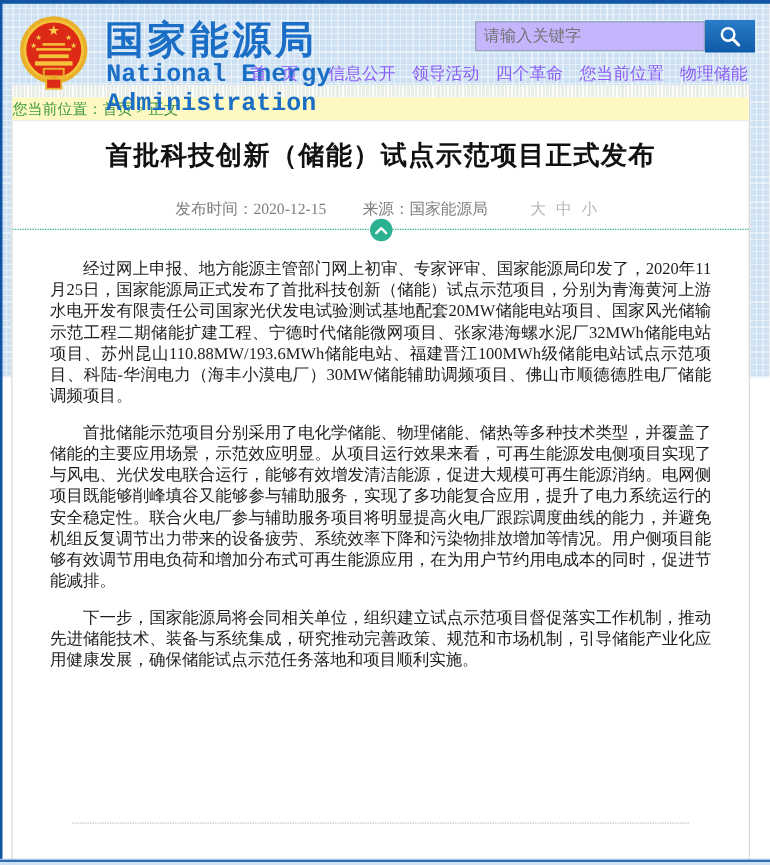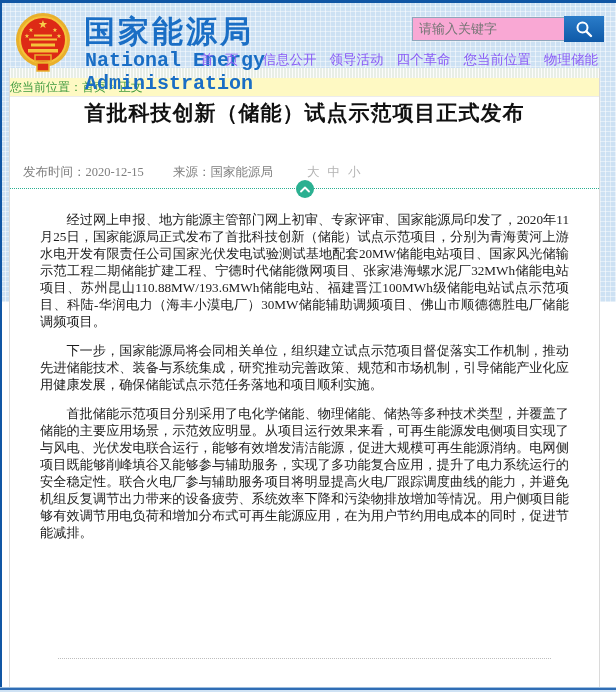--- a/index.html
+++ b/index.html
@@ -19,38 +19,38 @@
       repeating-linear-gradient(90deg, rgba(150,188,224,.25) 0 1px, rgba(255,255,255,0) 1px 10px);}
 
   
   .header{position:absolute;top:3px;left:2px;right:0;height:65px;z-index:3;}
   .logo-link{position:absolute;left:10px;top:6px;width:330px;height:58px;cursor:pointer;}
   .emblem{position:absolute;left:2px;top:2px;}
   .brand-zh{position:absolute;left:72px;top:2px;font-size:31px;font-weight:bold;letter-spacing:3px;color:#1a6ec5;font-family:"Liberation Sans",sans-serif;}
   .brand-en{position:absolute;left:73px;top:40px;font-size:20px;font-weight:bold;color:#1a6ec5;font-family:Liberation Mono, monospace;}
 
   .search-wrap{position:absolute;left:378px;top:14px;height:26px;z-index:4;}
-  .search-input{position:absolute;left:0;top:0;width:170px;height:22px;border:1px solid #8fa6bb;padding:0 6px;font-size:13px;color:#333;font-family:"Liberation Serif",serif;outline:none;background:#f9a8d4;margin-left:32px;}
+  .search-input{position:absolute;left:0;top:0;width:170px;height:22px;border:1px solid #8fa6bb;padding:0 6px;font-size:13px;color:#333;font-family:"Liberation Serif",serif;outline:none;background:#c4b5fd;}
   .search-btn{position:absolute;left:184px;top:-1px;width:40px;height:26px;border:none;cursor:pointer;background:linear-gradient(#2a7cc9,#0f5aa8);display:flex;align-items:center;justify-content:center;}
 
   .nav{position:absolute;right:18px;top:47px;white-space:nowrap;font-family:"Liberation Serif",serif;}
   .nav .nav-item{font-size:13.5px;font-weight:normal;color:#8b5cf6;margin-left:9px;cursor:pointer;}
   .nav .nav-item.home{margin-right:7px;letter-spacing:4px;}
 
   
   .panel{position:absolute;top:68px;left:9px;width:591px;bottom:0;background:#ffffff;z-index:2;
     border-left:1px solid #dadada;border-right:1px solid #dadada;box-sizing:border-box;}
   .panel-strip{height:10px;background-color:#e8eee6;
     background-image:repeating-linear-gradient(90deg, rgba(255,255,255,.85) 0 1px, rgba(255,255,255,0) 1px 3px);}
   .breadcrumb{height:18px;line-height:18px;font-size:12px;font-weight:normal;color:#3f9a3f;background:#fef9c3;border-bottom:1px solid #ececec;font-family:"Liberation Serif",serif;}
   .breadcrumb .crumb-link{color:#3f9a3f;cursor:pointer;}
   .breadcrumb .sep{padding:0 3px;}
 
-  .article-title{margin:2px 40px 0 40px;text-align:center;font-size:21px;font-weight:bold;color:#111;letter-spacing:1px;font-family:"Liberation Sans",sans-serif;}
-  .meta-row{margin-top:37px;text-align:left;font-size:12.5px;color:#7e7e7e;font-family:"Liberation Serif",serif;}
+  .article-title{margin:13px 40px 0 40px;text-align:center;font-size:21px;font-weight:bold;color:#111;letter-spacing:1px;font-family:"Liberation Sans",sans-serif;}
+  .meta-row{margin-top:21px;text-align:center;font-size:12.5px;color:#7e7e7e;font-family:"Liberation Serif",serif;}
   .meta-row .meta-seg{margin:0 13px;}
   .font-size-controls{color:#b3b3b3;margin-left:14px;}
   .font-size-controls span{margin:0 4px;cursor:pointer;}
 
   .divider-wrap{position:relative;margin-top:7px;height:1px;border-top:1px dotted #2bb091;}
   .share-btn{position:absolute;left:50%;top:-9px;width:18px;height:18px;margin-left:-9px;border-radius:50%;background:#2bb091;display:flex;align-items:center;justify-content:center;cursor:pointer;}
 
   .article-body{margin:21px 30px 0 30px;font-family:"Liberation Serif","DejaVu Serif",serif;font-size:13.2px;line-height:17px;color:#1c1c1c;text-align:justify;}
   .article-body p{margin:0 0 12px 0;text-indent:2em;}
 
@@ -135,21 +135,21 @@
         <span style="display:flex;">
           <svg width="10" height="7" viewBox="0 0 10 7">
             <polyline points="1,5.5 5,1.5 9,5.5" fill="none" stroke="#ffffff" stroke-width="1.8" stroke-linecap="round" stroke-linejoin="round"></polyline>
           </svg>
         </span>
       </div>
     </div>
 
     <div class="article-body">
       <p>经过网上申报、地方能源主管部门网上初审、专家评审、国家能源局印发了，2020年11月25日，国家能源局正式发布了首批科技创新（储能）试点示范项目，分别为青海黄河上游水电开发有限责任公司国家光伏发电试验测试基地配套20MW储能电站项目、国家风光储输示范工程二期储能扩建工程、宁德时代储能微网项目、张家港海螺水泥厂32MWh储能电站项目、苏州昆山110.88MW/193.6MWh储能电站、福建晋江100MWh级储能电站试点示范项目、科陆-华润电力（海丰小漠电厂）30MW储能辅助调频项目、佛山市顺德德胜电厂储能调频项目。</p>
+      <p>首批储能示范项目分别采用了电化学储能、物理储能、储热等多种技术类型，并覆盖了储能的主要应用场景，示范效应明显。从项目运行效果来看，可再生能源发电侧项目实现了与风电、光伏发电联合运行，能够有效增发清洁能源，促进大规模可再生能源消纳。电网侧项目既能够削峰填谷又能够参与辅助服务，实现了多功能复合应用，提升了电力系统运行的安全稳定性。联合火电厂参与辅助服务项目将明显提高火电厂跟踪调度曲线的能力，并避免机组反复调节出力带来的设备疲劳、系统效率下降和污染物排放增加等情况。用户侧项目能够有效调节用电负荷和增加分布式可再生能源应用，在为用户节约用电成本的同时，促进节能减排。</p>
       <p>下一步，国家能源局将会同相关单位，组织建立试点示范项目督促落实工作机制，推动先进储能技术、装备与系统集成，研究推动完善政策、规范和市场机制，引导储能产业化应用健康发展，确保储能试点示范任务落地和项目顺利实施。</p>
-      <p>首批储能示范项目分别采用了电化学储能、物理储能、储热等多种技术类型，并覆盖了储能的主要应用场景，示范效应明显。从项目运行效果来看，可再生能源发电侧项目实现了与风电、光伏发电联合运行，能够有效增发清洁能源，促进大规模可再生能源消纳。电网侧项目既能够削峰填谷又能够参与辅助服务，实现了多功能复合应用，提升了电力系统运行的安全稳定性。联合火电厂参与辅助服务项目将明显提高火电厂跟踪调度曲线的能力，并避免机组反复调节出力带来的设备疲劳、系统效率下降和污染物排放增加等情况。用户侧项目能够有效调节用电负荷和增加分布式可再生能源应用，在为用户节约用电成本的同时，促进节能减排。</p>
     </div>
 
     <div class="end-dotted"></div>
   </div>
 
   <div class="footer-bar"></div>
 </div>
 
 </body></html>

